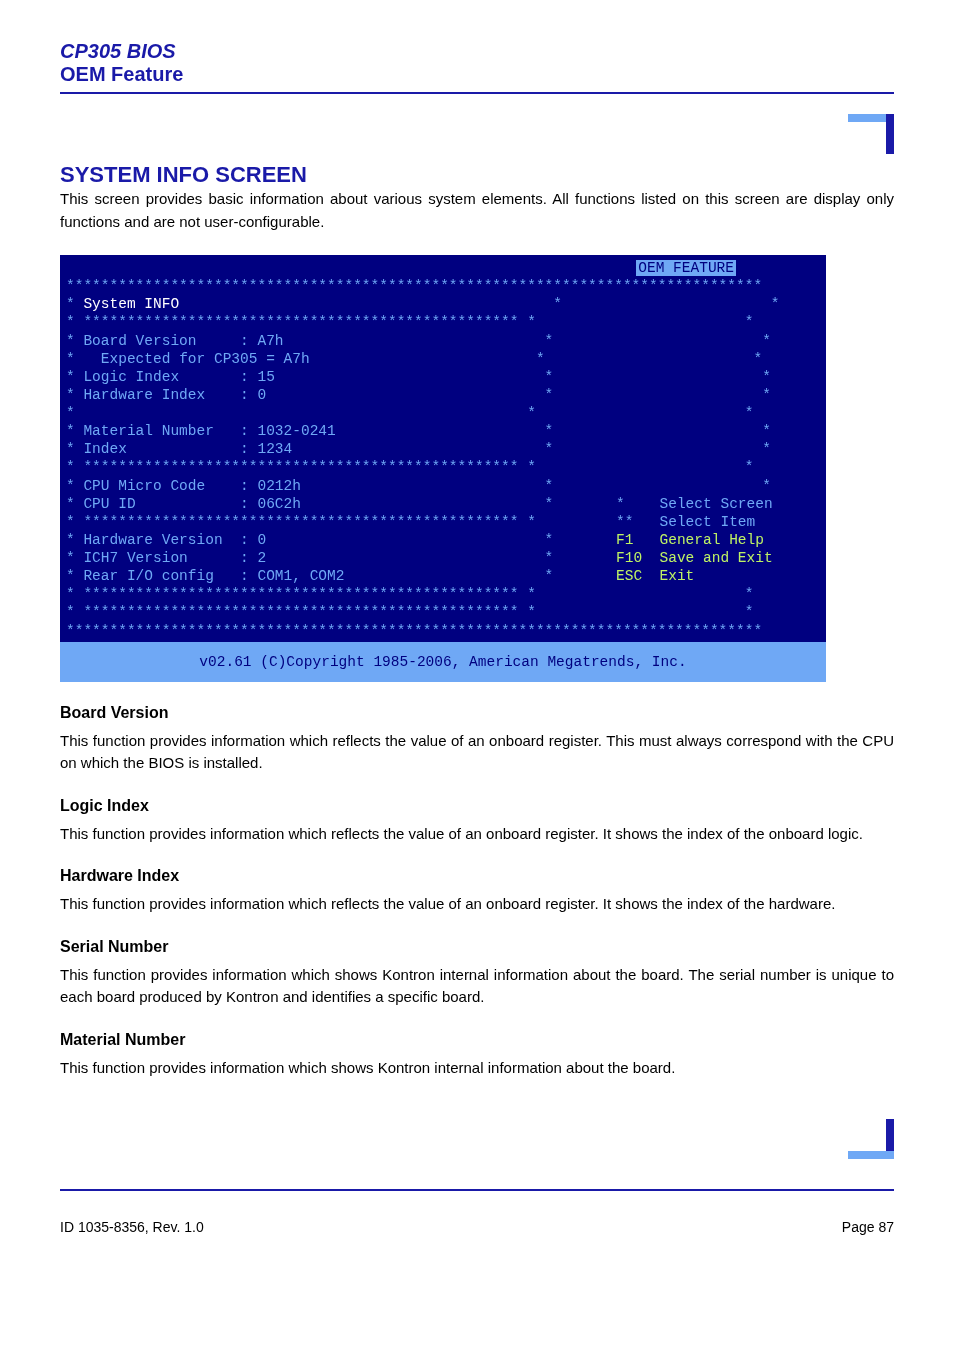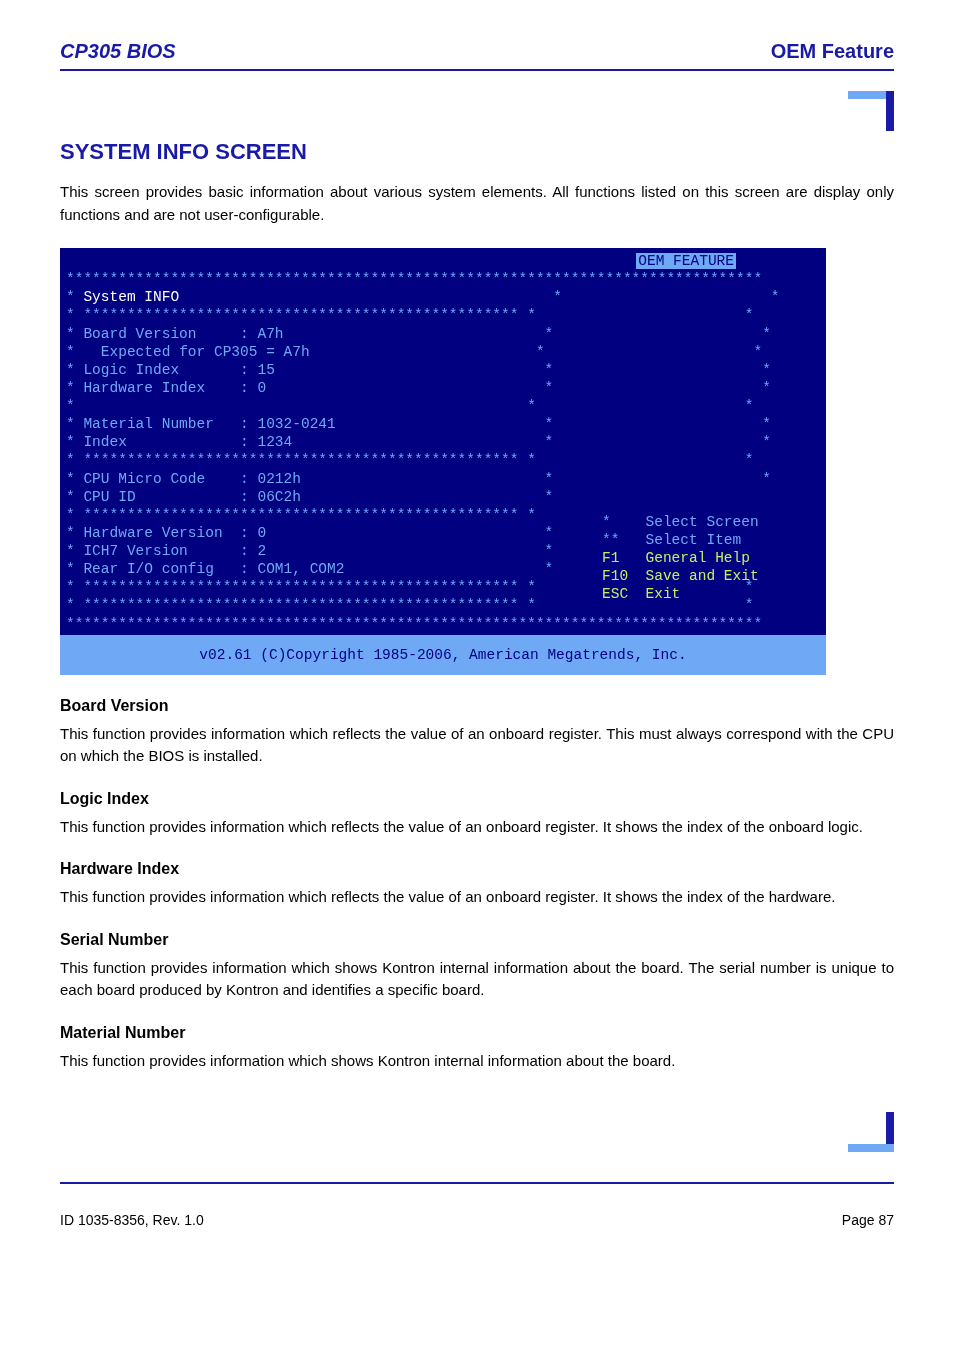--- a/index.html
+++ b/index.html
@@ -11,41 +11,41 @@
     margin: 0 auto;
     padding: 40px 60px 30px 60px;
   }
   .header-row {
     display: flex;
     justify-content: space-between;
     align-items: baseline;
     font-weight: bold;
     color: #1a1aa8;
     font-size: 20px;
+    flex-direction: column;
   }
   .header-row .left { font-style: italic; }
   .hr { border-bottom: 2px solid #1a1aa8; margin-top: 6px; }
   .logo-top {
     display: flex;
     justify-content: flex-end;
     margin-top: 20px;
     margin-bottom: 8px;
   }
   .logo-bottom {
     display: flex;
     justify-content: flex-end;
     margin-top: 40px;
     margin-bottom: 30px;
   }
   h2.section-title {
     color: #1a1aa8;
     font-size: 22px;
     font-weight: bold;
     margin-top: 4px;
-    margin-bottom: 16px;
   }
   h3.subhead {
     font-size: 16px;
     font-weight: bold;
     margin-top: 22px;
     margin-bottom: 8px;
     color: #000;
   }
   p.body {
     font-size: 15px;
@@ -66,23 +66,22 @@
   }
   .screen .toprow { text-align: right; padding-right: 90px; }
   .screen .toprow span { background: #6fa8f5; color:#000080; padding: 0 2px; }
   .screen .row {
     white-space: pre;
     padding: 0 6px;
   }
   .screen .highlight { color: #ffffff; }
   .screen .help-right {
     position: absolute;
-    left: 542px;
+    left: 556px;
     white-space: pre;
-    margin-top: 25px;
   }
   .screen .help-right.white { color: #bef264; }
   .screen .bottom {
     background: #6fa8f5;
     color: #000080;
     text-align: center;
     padding: 11px 0;
     margin-top: 2px;
   }
   .footer-hr { border-bottom: 2px solid #1a1aa8; margin-top: 20px; }

